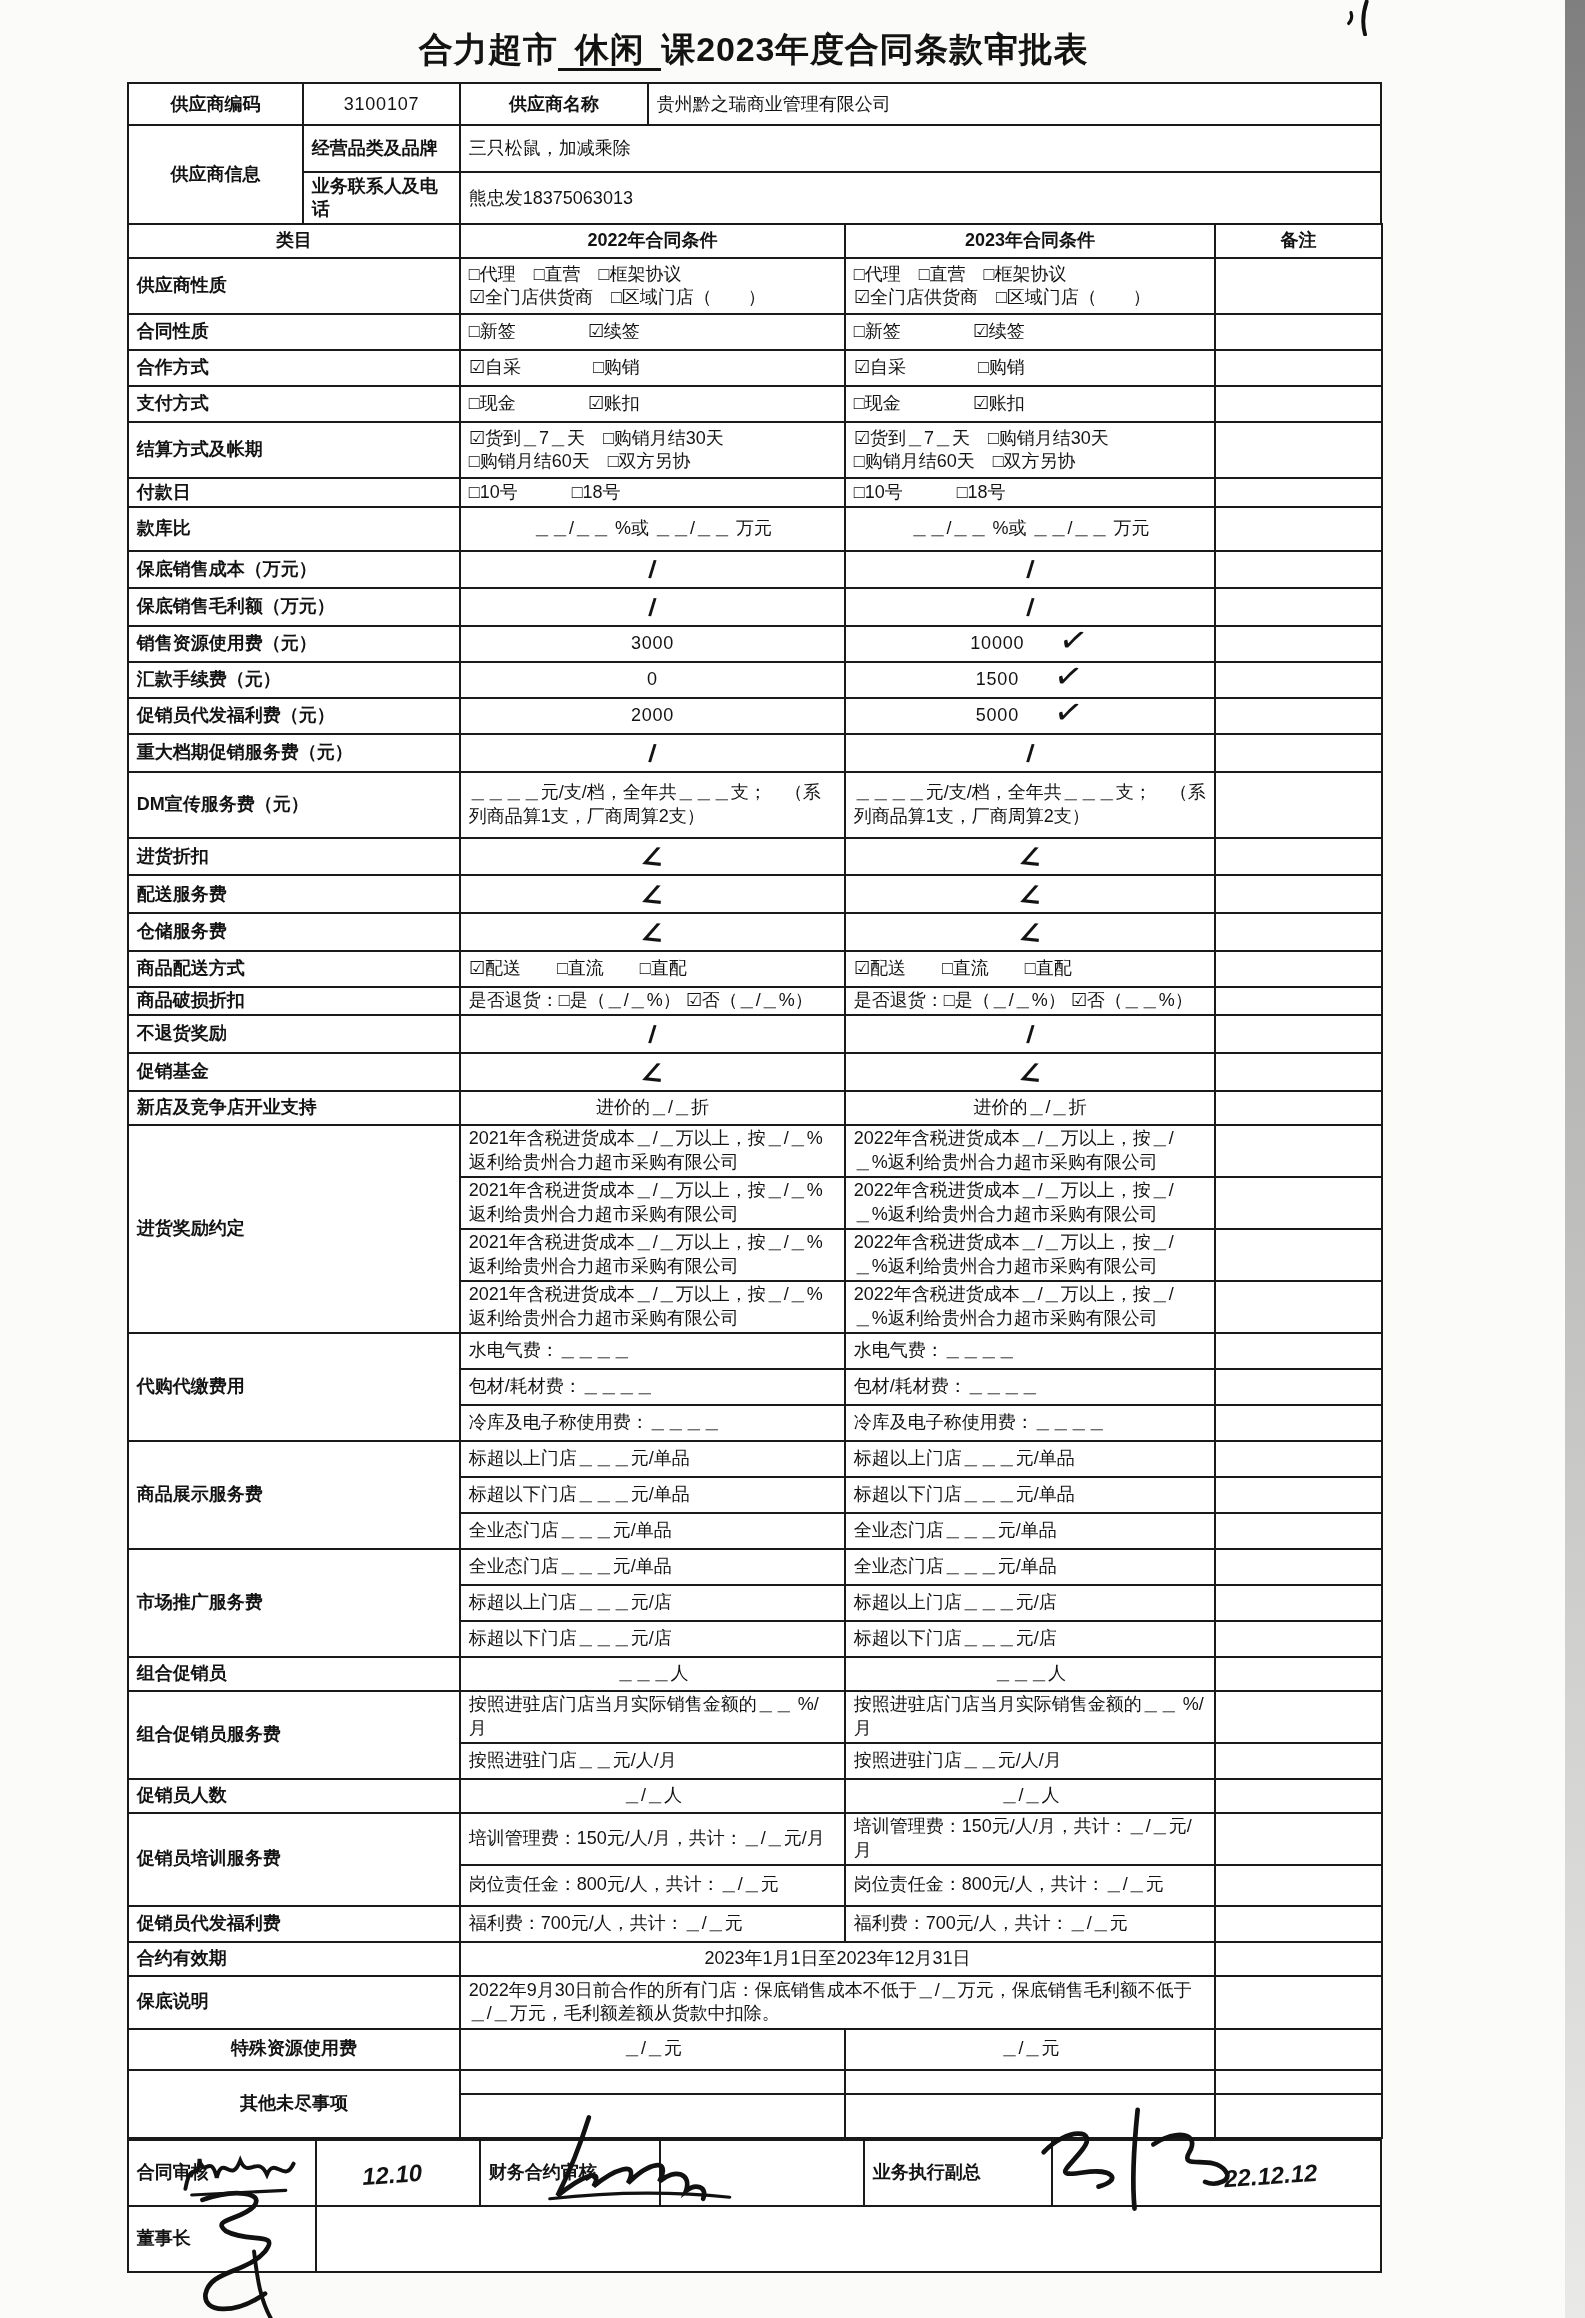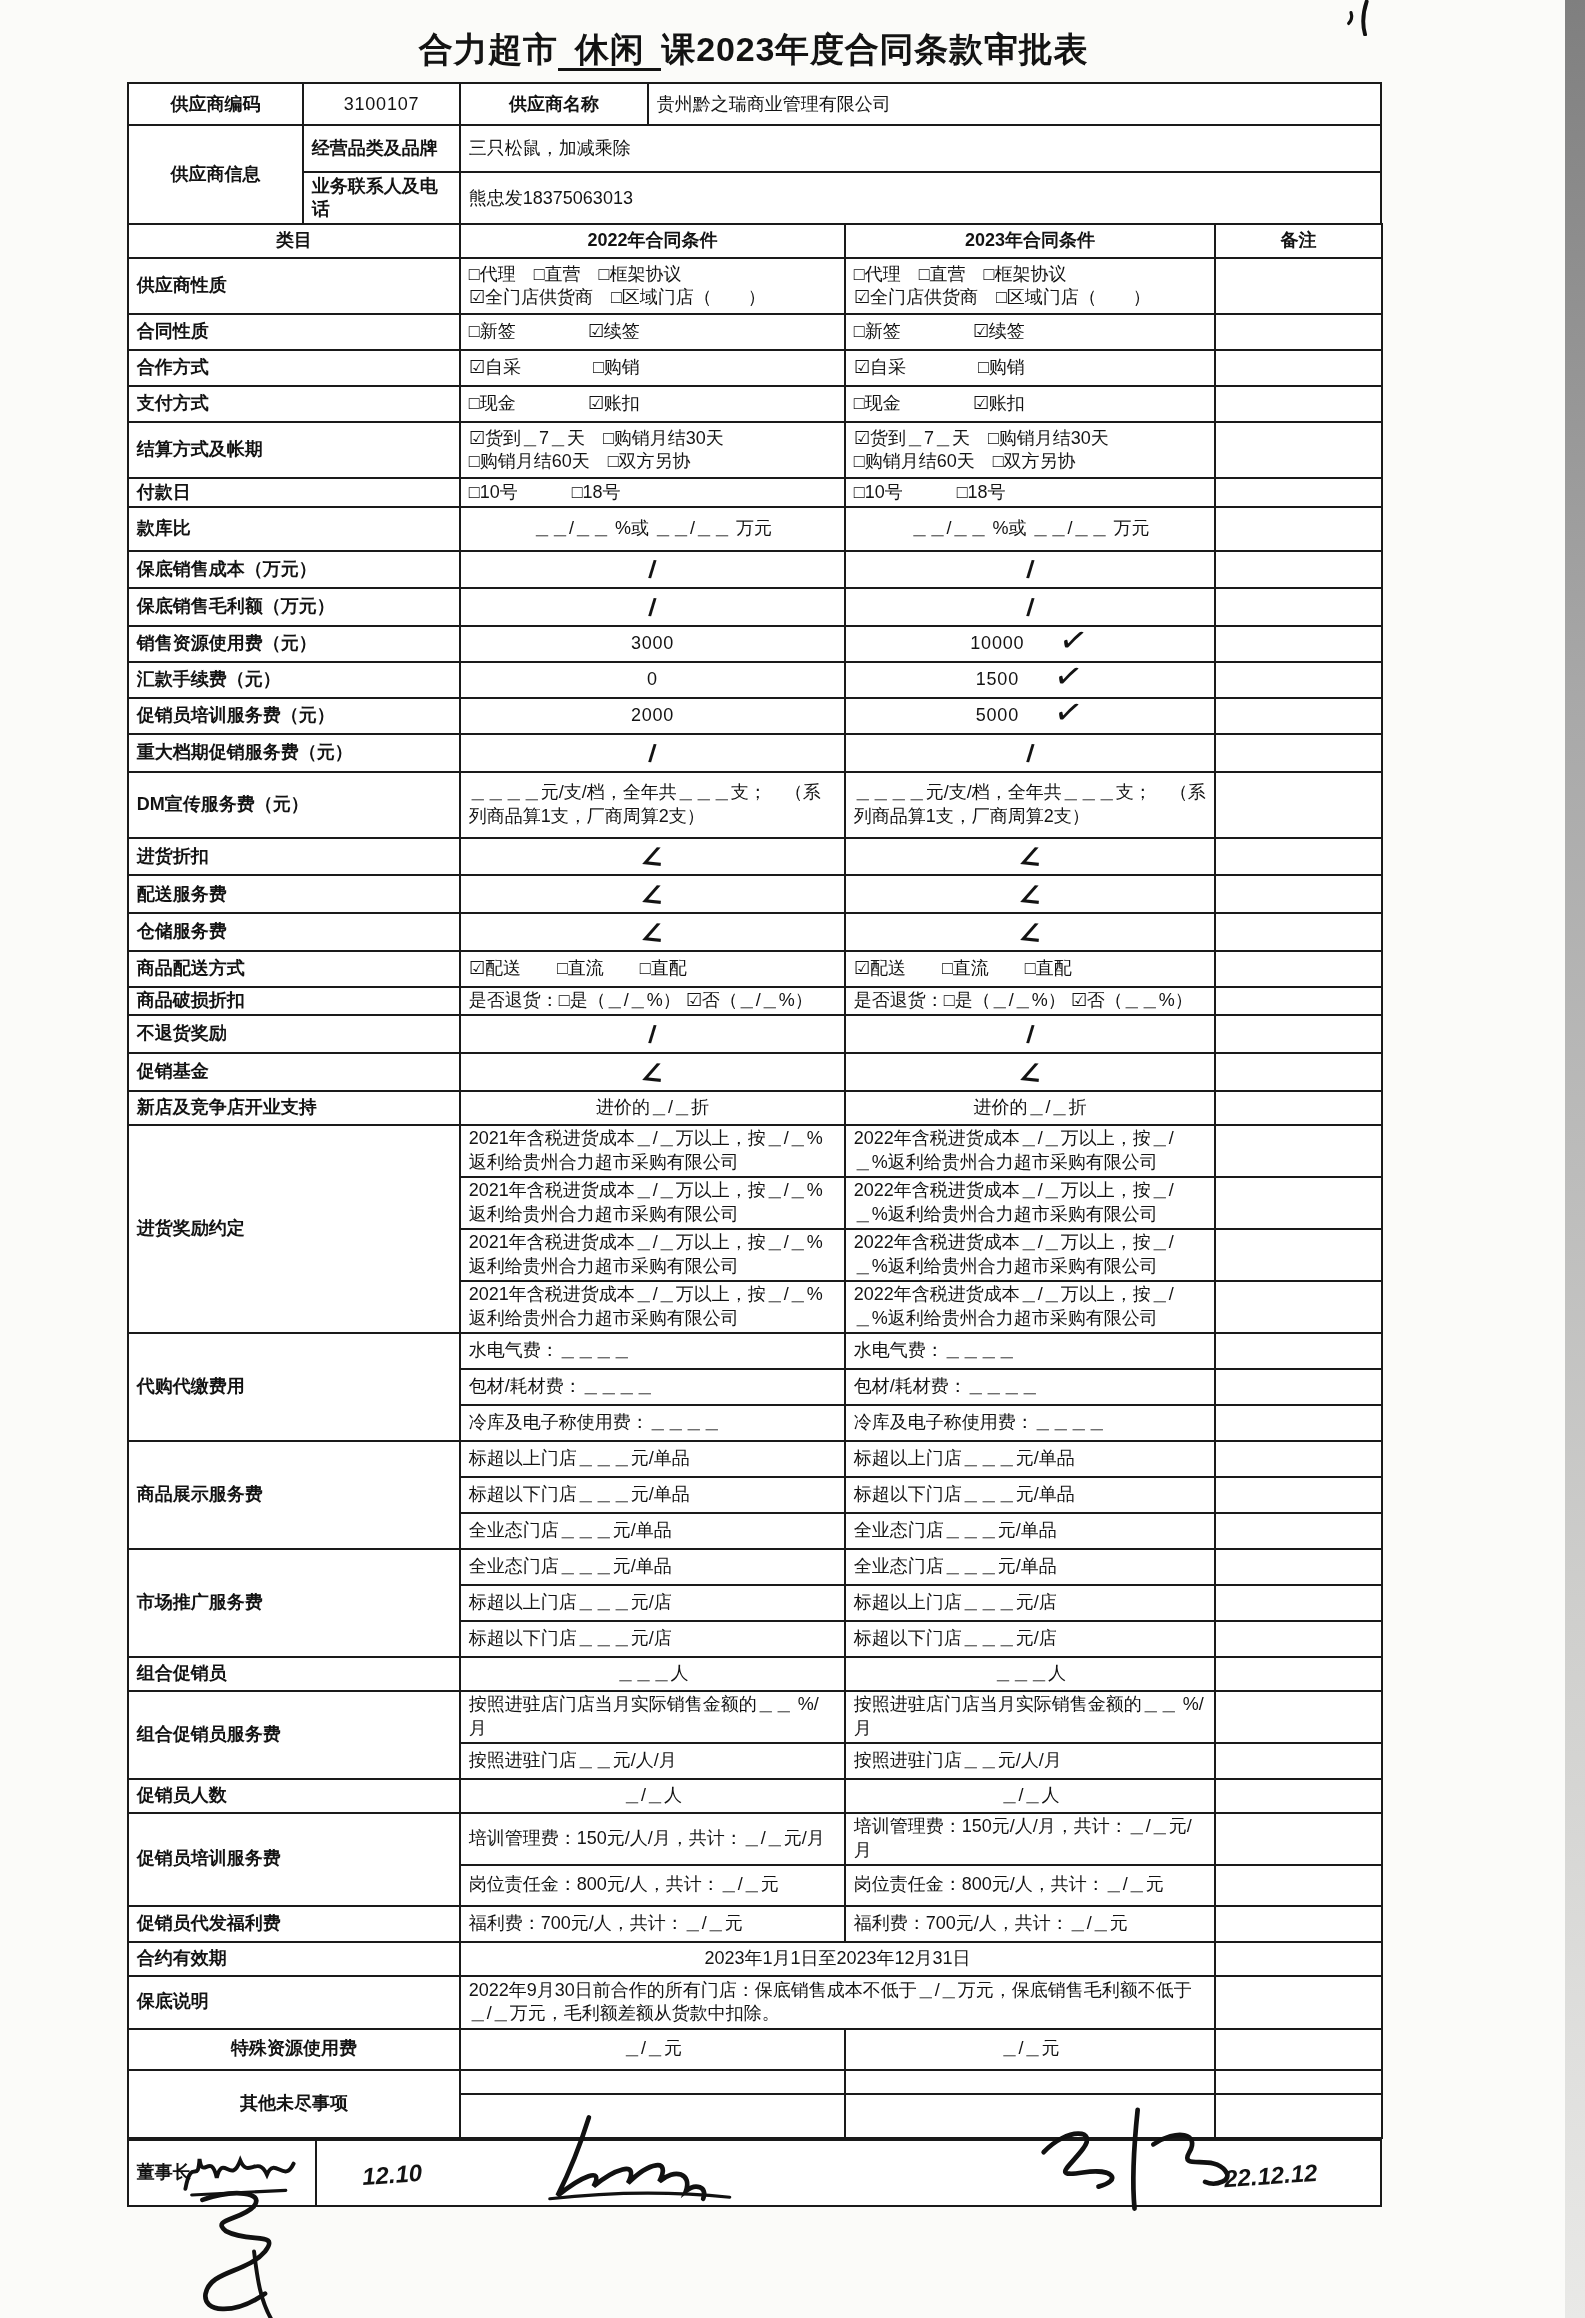--- a/index.html
+++ b/index.html
@@ -153,21 +153,21 @@
       <td class="c num"><span>10000</span><span class="tick">✓</span></td>
       <td></td>
     </tr>
     <tr style="height:36px">
       <td class="lbl">汇款手续费（元）</td>
       <td class="c num">0</td>
       <td class="c num"><span>1500</span><span class="tick">✓</span></td>
       <td></td>
     </tr>
     <tr style="height:36px">
-      <td class="lbl">促销员培训服务费（元）</td>
+      <td class="lbl">促销员代发福利费（元）</td>
       <td class="c num">2000</td>
       <td class="c num"><span>5000</span><span class="tick">✓</span></td>
       <td></td>
     </tr>
     <tr style="height:36px">
       <td class="lbl">重大档期促销服务费（元）</td>
       <td class="c"><span class="hw">/</span></td>
       <td class="c"><span class="hw">/</span></td>
       <td></td>
     </tr>
@@ -369,20 +369,28 @@
       <colgroup>
           <col style="width:188px">
           <col style="width:164px">
           <col style="width:180px">
           <col style="width:204px">
           <col style="width:188px">
           <col style="width:329px">
         </colgroup>
       <tbody>
       <tr style="height:66px">
+        <td class="lbl">合同审核</td>
+        <td></td>
+        <td class="lbl">财务合约审核</td>
+        <td></td>
+        <td class="lbl">业务执行副总</td>
+        <td></td>
+      </tr>
+      <tr style="height:66px">
         <td class="lbl">董事长</td>
         <td colspan="5"></td>
       </tr>
     </tbody>
       </table>
 
     <svg class="sig" style="left:49px;top:1.6px" width="196" height="63" viewBox="0 0 250 80">
       <path d="M12,62 C20,20 28,58 30,24 C34,52 44,14 52,48 C60,16 70,58 82,26 C92,50 104,18 116,44 C126,20 138,56 150,30" stroke="#111" stroke-width="5" fill="none" stroke-linecap="round"></path>
       <path d="M20,70 L140,64" stroke="#111" stroke-width="4" fill="none" stroke-linecap="round"></path>
     </svg>

